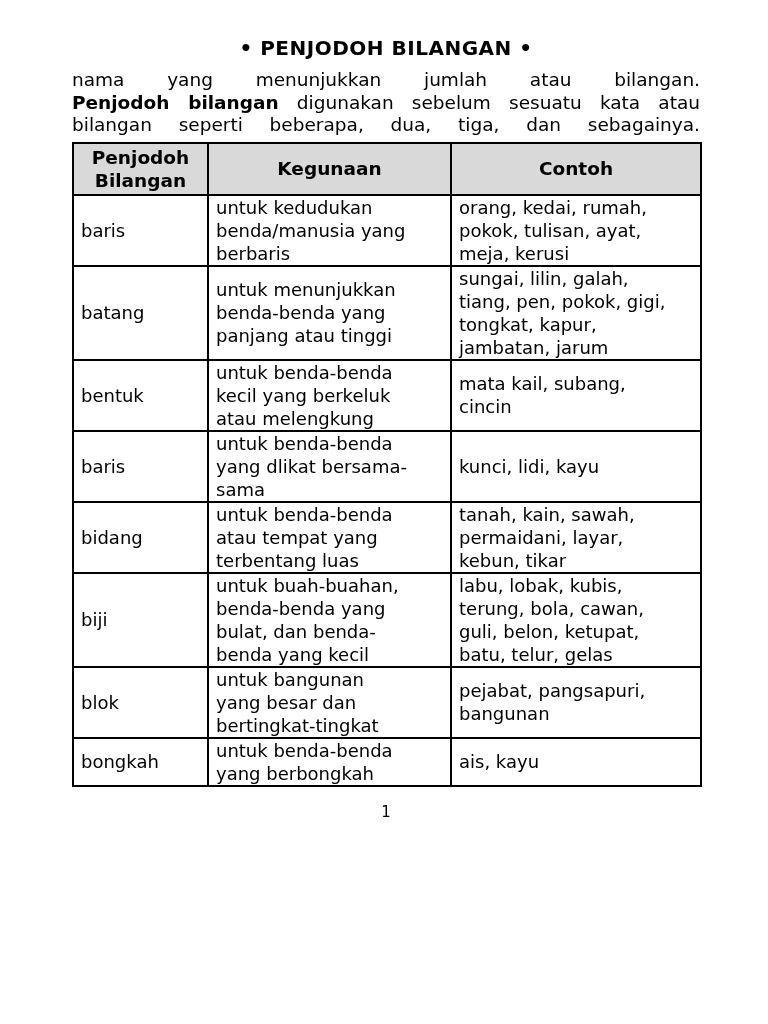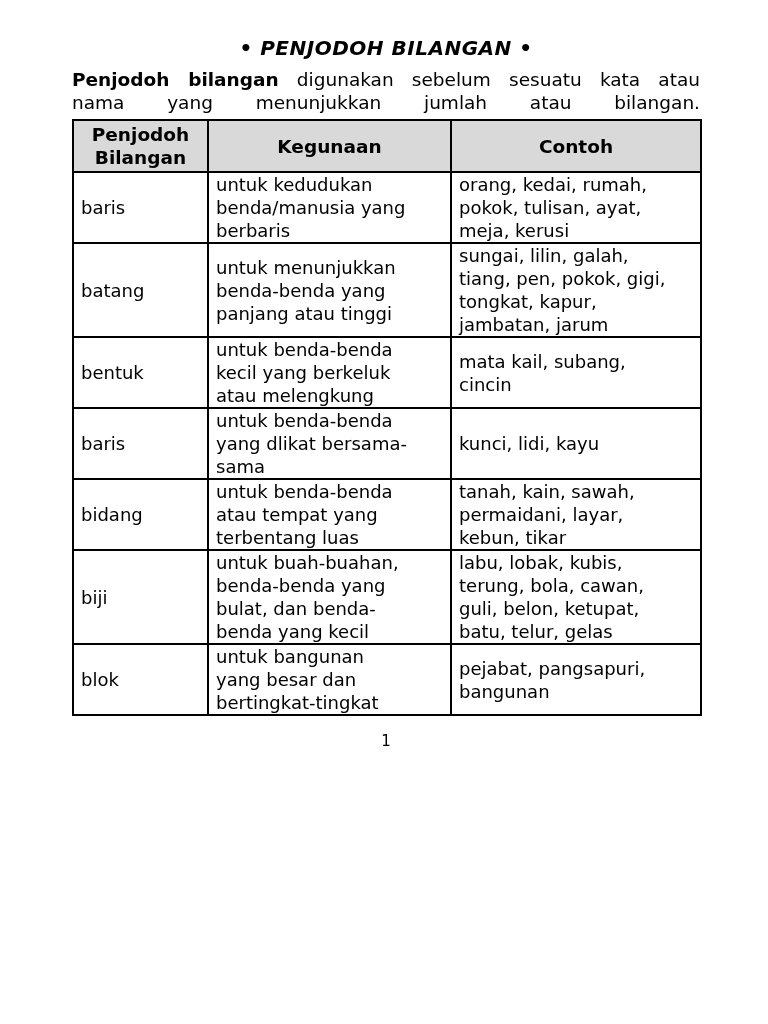--- a/index.html
+++ b/index.html
@@ -19,21 +19,20 @@
   .page{
     padding:36px 68px 0 72px;
   }
   .title{
     font-size:20px;
     font-weight:bold;
     text-align:center;
     letter-spacing:0.5px;
     margin:0 0 9px 0;
     line-height:24px;
-    font-style:italic;
   }
   .intro{
     font-size:18.5px;
     line-height:22.5px;
     width:628px;
   }
   .jline{
     text-align:justify;
     text-align-last:justify;
   }
@@ -77,22 +76,23 @@
   }
 </style>
 </head>
 <body>
 
 <div class="page">
 
   <h1 class="title">• PENJODOH BILANGAN •</h1>
 
   <div class="intro">
+    <div class="jline">nama yang menunjukkan jumlah atau bilangan.</div>
     <div class="jline"><span class="b">Penjodoh bilangan</span><span> digunakan sebelum sesuatu kata atau</span></div>
-    <div class="jline">nama yang menunjukkan jumlah atau bilangan.</div>
+    <div class="jline">bilangan seperti beberapa, dua, tiga, dan sebagainya.</div>
   </div>
 
   <table>
     <colgroup>
       <col class="c1">
         <col class="c2">
         <col class="c3">
     </colgroup>
     <thead>
       <tr>
@@ -167,18 +167,24 @@
 
   <tr>
     <td>blok</td>
     <td>untuk bangunan
 yang besar dan
 bertingkat-tingkat</td>
     <td>pejabat, pangsapuri,
 bangunan</td>
   </tr>
 
+  <tr>
+    <td>bongkah</td>
+    <td>untuk benda-benda
+yang berbongkah</td>
+    <td>ais, kayu</td>
+  </tr>
 </tbody>
   </table>
 
   <div class="page-number">1</div>
 
 </div>
 
 </body></html>

